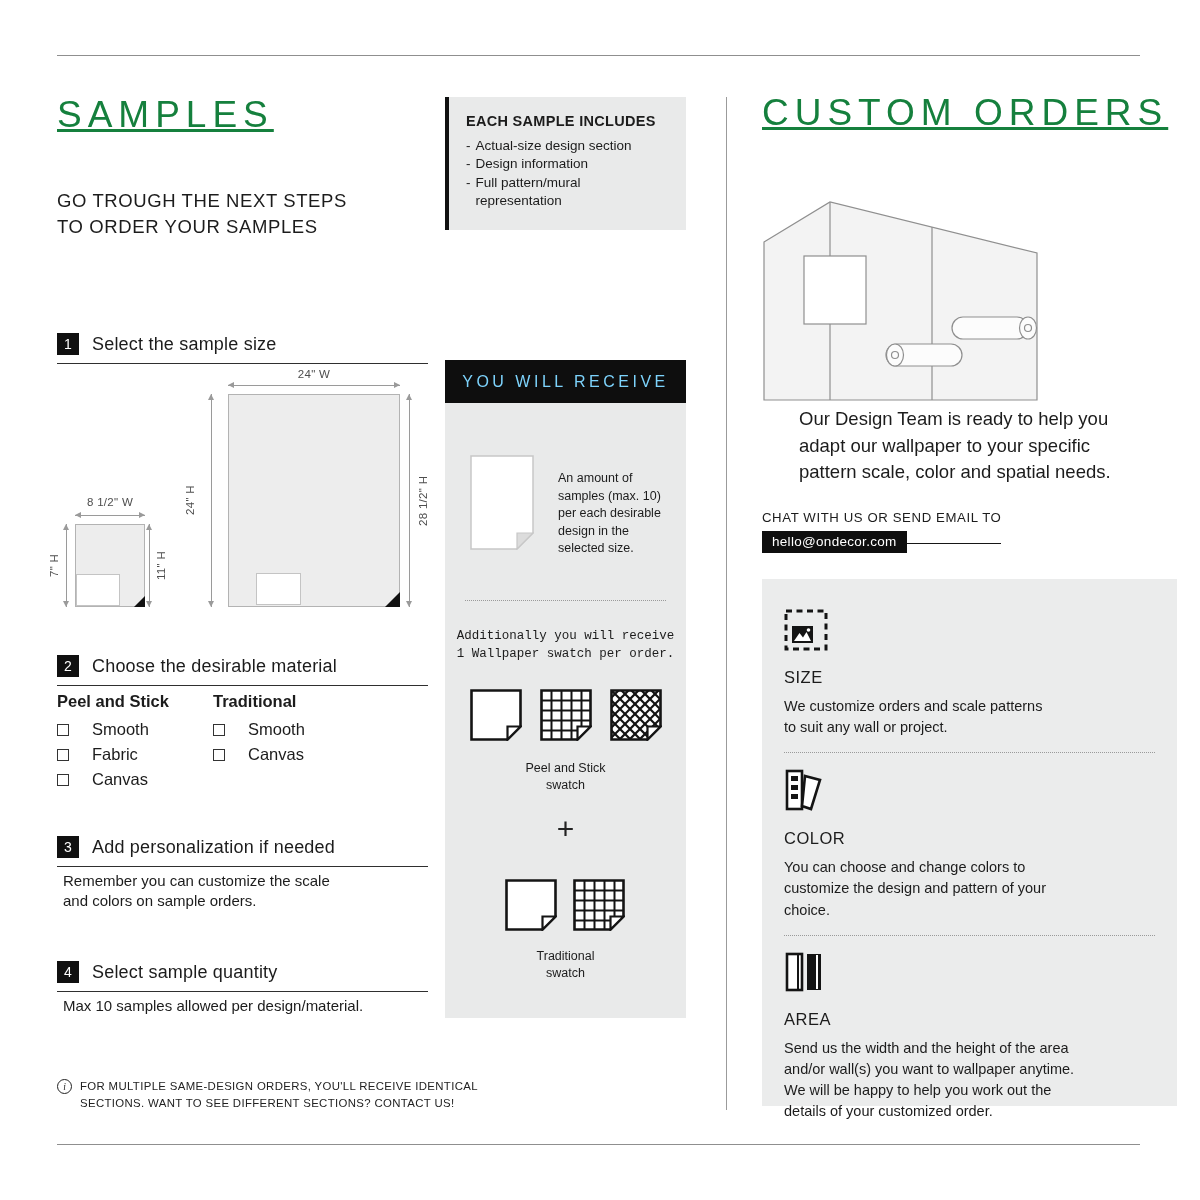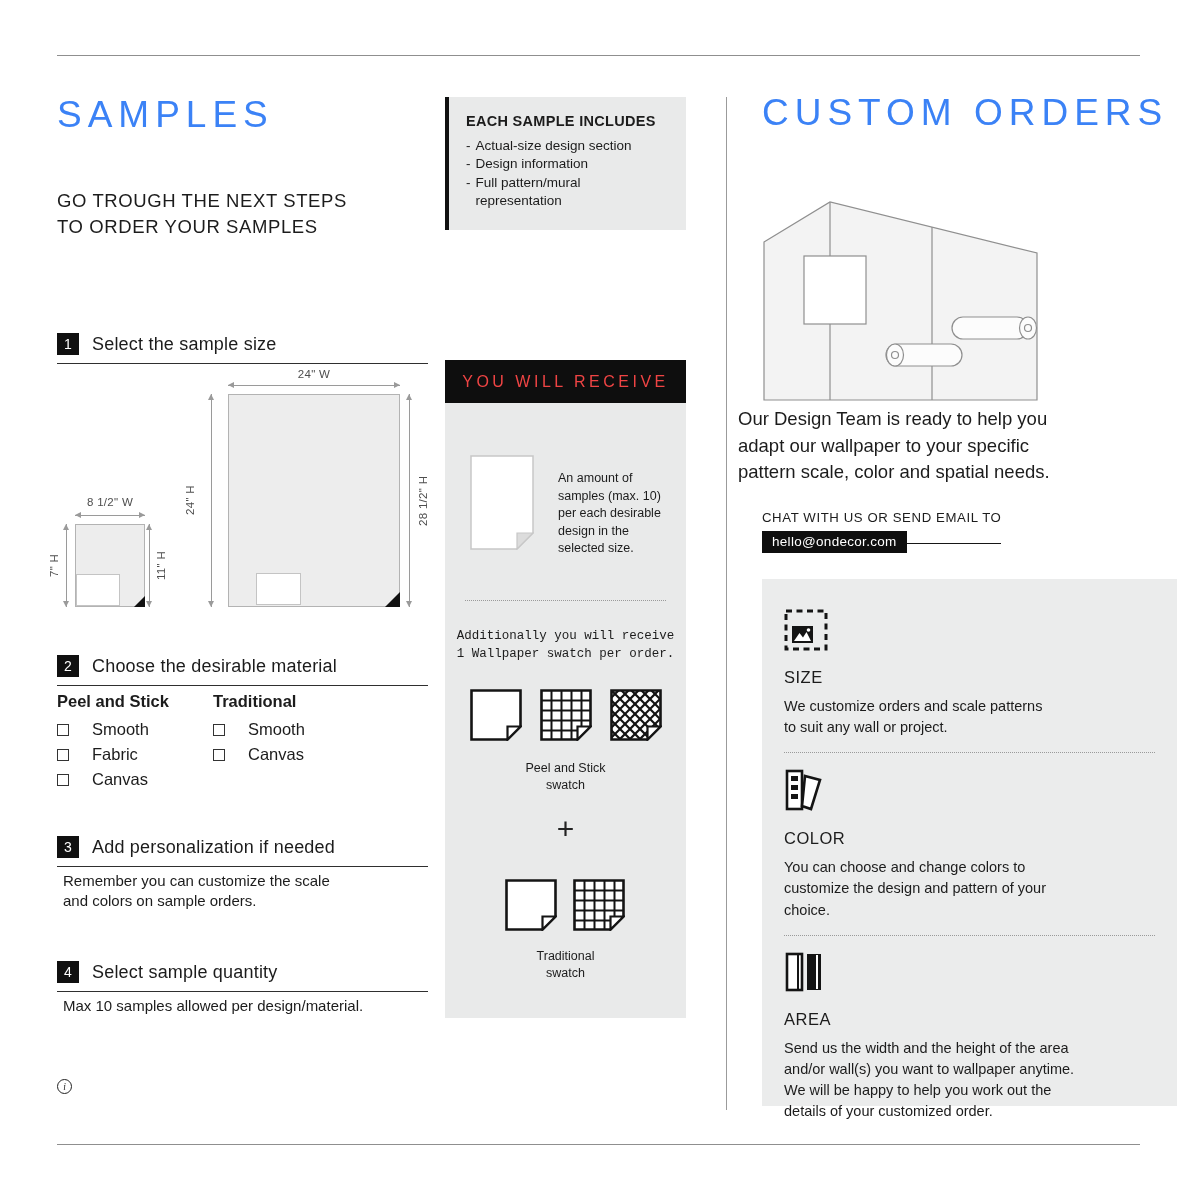--- a/index.html
+++ b/index.html
@@ -5,21 +5,21 @@
   * { margin:0; padding:0; box-sizing:border-box; }
   html,body { background:#ffffff; }
   body { width:1200px; height:1200px; font-family:"Liberation Sans","DejaVu Sans",sans-serif; color:#1c1c1c; }
   .page { position:relative; width:1200px; height:1200px; overflow:hidden; background:#fff; }
 
   .rule { position:absolute; left:57px; width:1083px; height:1px; background:#8f8f8f; }
   .rule-top { top:55px; }
   .rule-bottom { top:1144px; }
   .vdivider { position:absolute; left:726px; top:97px; width:1px; height:1013px; background:#9b9b9b; }
 
-  .title { position:absolute; font-size:37px; font-weight:500; letter-spacing:6px; white-space:nowrap; color:#3b82f6; }
+  .title { position:absolute; font-size:37px; font-weight:500; letter-spacing:6px; white-space:nowrap; color:#15803d;text-decoration:underline; }
   .samples-title { left:57px; top:94px; }
   .custom-title { left:762px; top:92px; }
 
   .samples-intro { position:absolute; left:57px; top:188px; font-size:18.5px; line-height:1.38; letter-spacing:0.6px; white-space:pre-line; }
 
   .step-header { position:absolute; left:57px; width:371px; display:flex; align-items:center; gap:13px; padding-bottom:8px; border-bottom:1px solid #2f2f2f; }
   .step-num { width:22px; height:22px; background:#101010; color:#fff; font-size:14px; display:flex; align-items:center; justify-content:center; flex:0 0 22px; }
   .step-label { font-size:18px; letter-spacing:0.2px; }
 
   .size-diagram { position:absolute; left:57px; top:368px; width:378px; height:255px; }
@@ -52,31 +52,31 @@
   .info-circle { width:15px; height:15px; border:1.2px solid #222; border-radius:50%; font-size:9.5px; font-style:italic; font-family:"Liberation Serif","DejaVu Serif",serif; display:flex; align-items:center; justify-content:center; flex:0 0 15px; margin-top:1px; }
   .footnote-text { font-size:11.4px; letter-spacing:0.35px; line-height:1.45; white-space:pre-line; color:#222; }
 
   .includes-box { position:absolute; left:445px; top:97px; width:241px; height:133px; background:#e9eaea; padding:16px 14px 0 21px; }
   .includes-bar { position:absolute; left:0; top:0; width:4px; height:133px; background:#111; }
   .includes-title { font-size:14.5px; font-weight:700; letter-spacing:0.3px; margin-bottom:8px; }
   .includes-item { display:flex; gap:5px; font-size:13.5px; line-height:1.36; }
   .includes-item .itxt { white-space:pre-line; }
 
   .receive-box { position:absolute; left:445px; top:360px; width:241px; height:658px; background:#e9eaea; }
-  .receive-header { height:43px; background:#0e0e0e; color:#ef4444; display:flex; align-items:center; justify-content:center; font-size:16px; letter-spacing:3.5px; white-space:nowrap; }
+  .receive-header { height:43px; background:#0e0e0e; color:#7dd3fc; display:flex; align-items:center; justify-content:center; font-size:16px; letter-spacing:3.5px; white-space:nowrap; }
   .amount-text { position:absolute; left:113px; top:110px; width:126px; font-size:12.5px; line-height:1.4; white-space:pre-line; }
   .paper-icon { position:absolute; left:25px; top:95px; }
   .dotted-h { position:absolute; border-top:1px dotted #9a9a9a; }
   .additional-text { position:absolute; left:0; top:268px; width:100%; text-align:center; font-size:12.5px; line-height:1.4; white-space:pre-line;font-family:Liberation Mono, monospace; }
   .swatch-icon { position:absolute; }
   .swatch-label { position:absolute; left:0; width:100%; text-align:center; font-size:12.5px; line-height:1.35; white-space:pre-line; }
   .plus { position:absolute; left:0; top:452px; width:100%; text-align:center; font-size:30px; font-weight:300; color:#222; }
 
   .house-svg { position:absolute; left:762px; top:196px; }
-  .custom-intro { position:absolute; left:738px; top:406px; font-size:18.5px; line-height:1.44; white-space:pre-line; }
+  .custom-intro { position:absolute; left:799px; top:406px; font-size:18.5px; line-height:1.44; white-space:pre-line; }
   .contact-label { position:absolute; left:762px; top:510px; font-size:13.2px; letter-spacing:0.6px; border-bottom:1px solid #161616; padding-bottom:18px; white-space:nowrap; }
   .email-badge { position:absolute; left:762px; top:531px; background:#0e0e0e; color:#fff; font-size:13.5px; letter-spacing:0.3px; padding:3px 10px 4px; }
 
   .features-box { position:absolute; left:762px; top:579px; width:415px; height:527px; background:#ebecec; padding:30px 22px 0; }
   .feature-name { font-size:16.5px; letter-spacing:0.5px; margin-top:13px; }
   .feature-text { font-size:14.5px; line-height:1.46; margin-top:9px; white-space:pre-line; }
   .feature-divider { border-top:1px dotted #9a9a9a; margin:14px 0 15px; }
 </style>
 </head>
 <body>
@@ -163,20 +163,22 @@
 and colors on sample orders.</div>
 
   <div class="step-header" style="top:961px">
     <span class="step-num">4</span>
     <span class="step-label">Select sample quantity</span>
   </div>
   <div class="note step4-note">Max 10 samples allowed per design/material.</div>
 
   <div class="footnote">
     <span class="info-circle">i</span>
+    <span class="footnote-text">FOR MULTIPLE SAME-DESIGN ORDERS, YOU'LL RECEIVE IDENTICAL
+SECTIONS. WANT TO SEE DIFFERENT SECTIONS? CONTACT US!</span>
   </div>
 
   <div class="includes-box">
     <div class="includes-bar"></div>
     <div class="includes-title">EACH SAMPLE INCLUDES</div>
     <div class="includes-item">
       <span class="dash">-</span>
       <span class="itxt">Actual-size design section</span>
     </div>
     <div class="includes-item">

